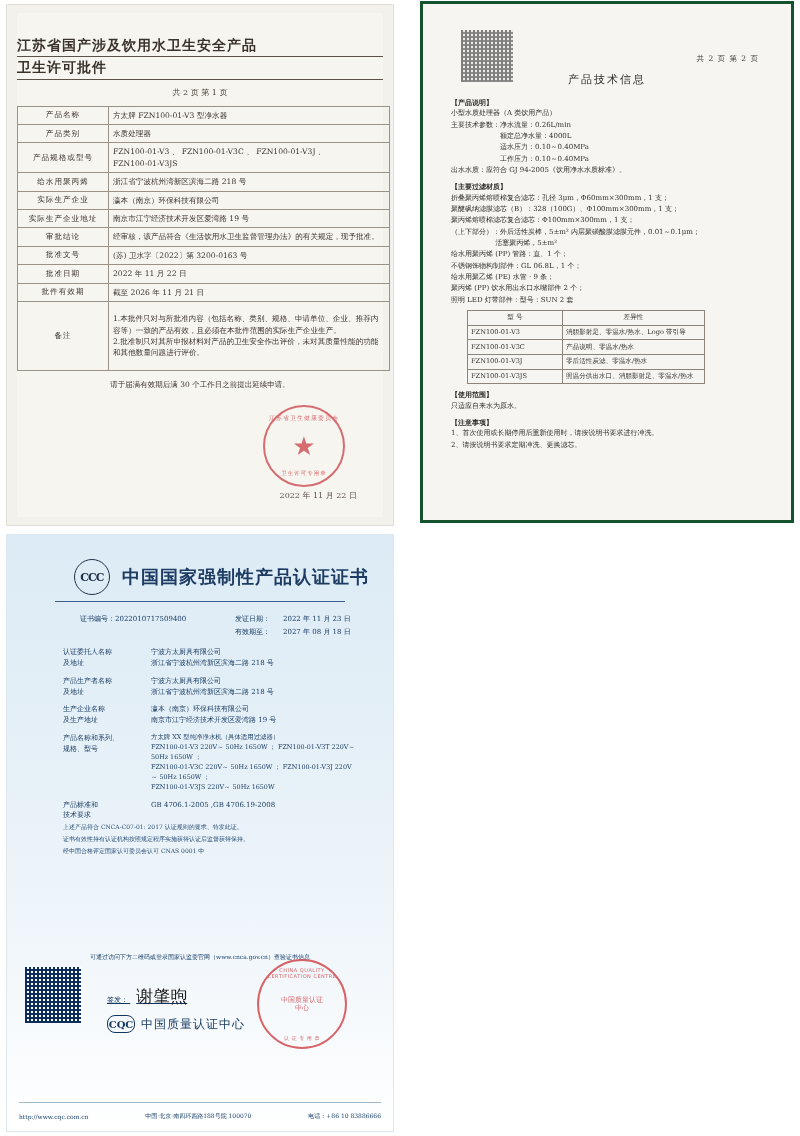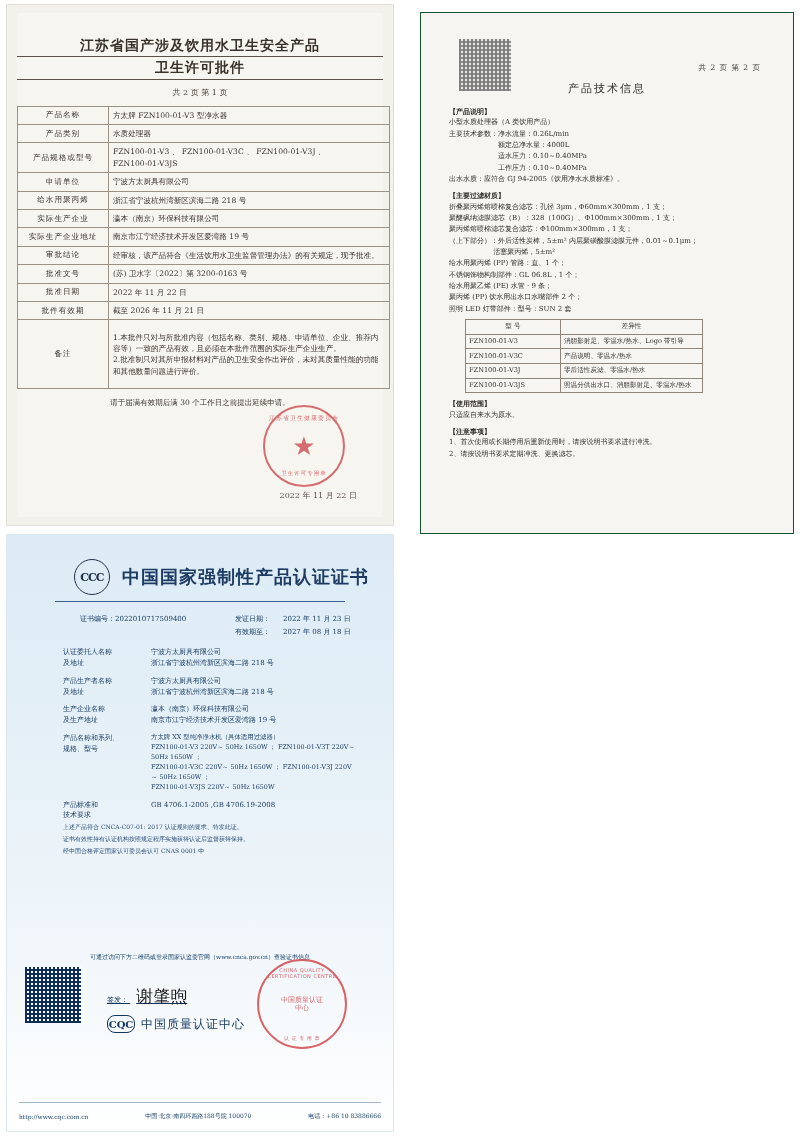--- a/index.html
+++ b/index.html
@@ -16,21 +16,21 @@
   #doc1{
     left:6px;top:4px;width:388px;height:522px;
     background:#f3f1ec;
     border:1px solid #e0ddd6;
   }
   #doc1 .inner{
     position:absolute;left:10px;top:8px;right:10px;bottom:8px;
     background:#f7f5f0;
   }
   #doc1 .title{
-    text-align:center;
+    text-align:left;
     font-family:"DejaVu Serif","Liberation Serif",serif;
     font-weight:bold;
     color:#3a332c;
     letter-spacing:1px;
     line-height:1.45;
     font-size:14px;
     margin-top:22px;
   }
   #doc1 .title .u{border-bottom:1px solid #5a5148;padding-bottom:1px;}
   #doc1 .pageno{
@@ -75,22 +75,22 @@
     font-size:5.5px;color:#c8393f;letter-spacing:1px;
   }
   #doc1 .sealdate{
     position:absolute;right:36px;bottom:24px;
     font-size:8px;color:#5a5148;
     font-family:"DejaVu Serif","Liberation Serif",serif;
   }
 
   
   #doc2{
-    left:420px;top:12px;width:374px;height:522px;
-    background:#f6f5f2;border:1px solid #14532d;
+    left:420px;top:1px;width:374px;height:522px;
+    background:#f6f5f2;border:3px solid #14532d;
   }
   #doc2 .qr{
     position:absolute;left:38px;top:26px;width:52px;height:52px;
     background:
       repeating-linear-gradient(90deg,#6b6b6b 0 2px,transparent 2px 4px),
       repeating-linear-gradient(0deg,#7a7a7a 0 2px,transparent 2px 4px),
       #e8e7e4;
     opacity:.85;
   }
   #doc2 .pageno{
@@ -243,24 +243,20 @@
         <td class="v">方太牌 FZN100-01-V3 型净水器</td>
       </tr>
       <tr>
         <td class="k">产品类别</td>
         <td class="v">水质处理器</td>
       </tr>
       <tr>
         <td class="k">产品规格或型号</td>
         <td class="v" style="white-space:pre-line">FZN100-01-V3 、 FZN100-01-V3C 、 FZN100-01-V3J 、
 FZN100-01-V3JS</td>
-      </tr>
-      <tr>
-        <td class="k">申请单位</td>
-        <td class="v">宁波方太厨具有限公司</td>
       </tr>
       <tr>
         <td class="k">给水用聚丙烯</td>
         <td class="v">浙江省宁波杭州湾新区滨海二路 218 号</td>
       </tr>
       <tr>
         <td class="k">实际生产企业</td>
         <td class="v">瀛本（南京）环保科技有限公司</td>
       </tr>
       <tr>

